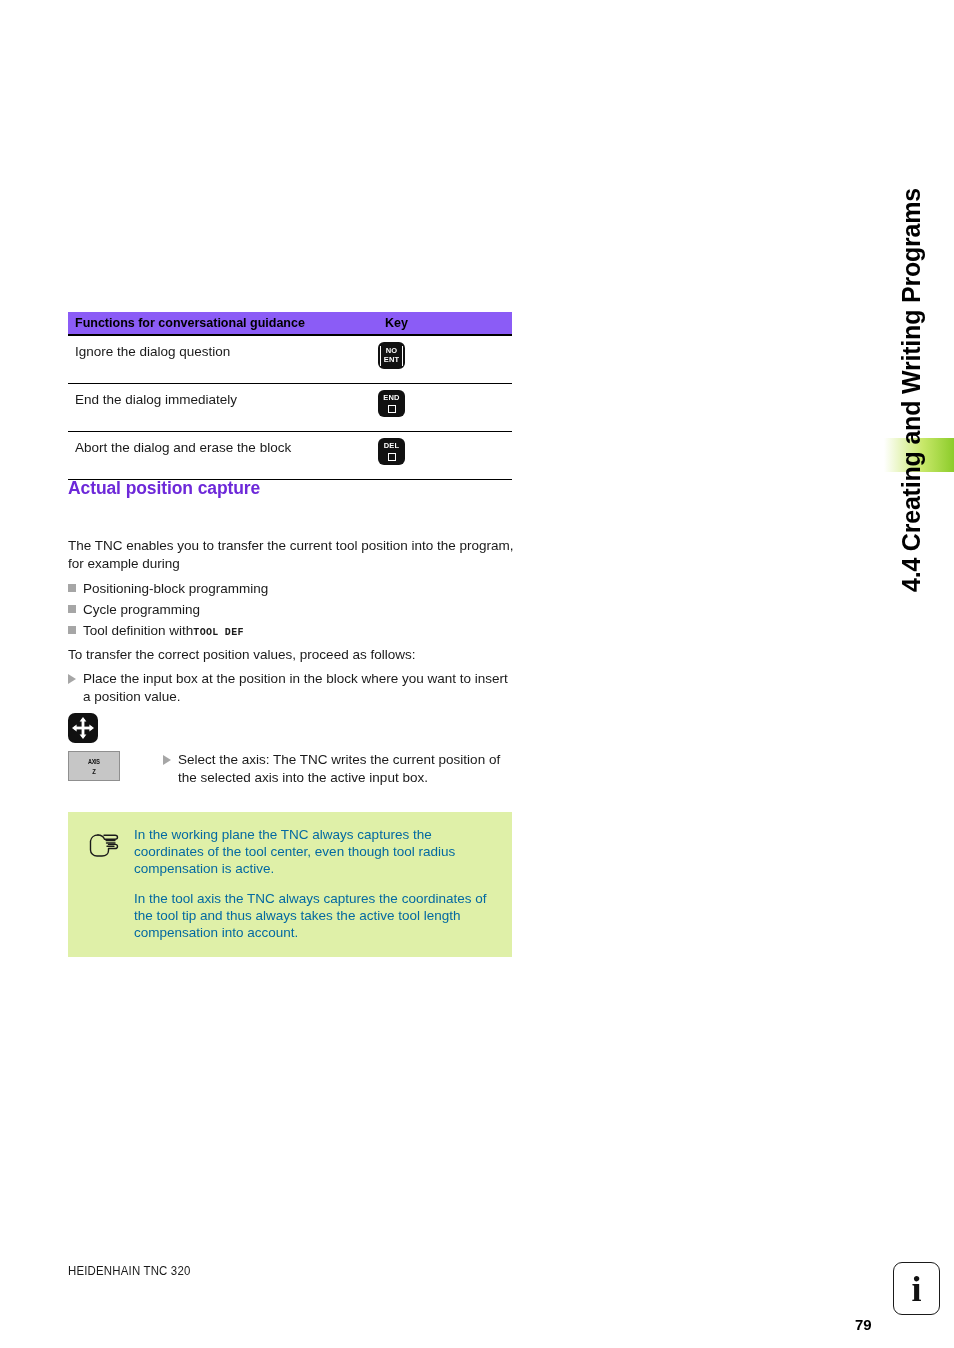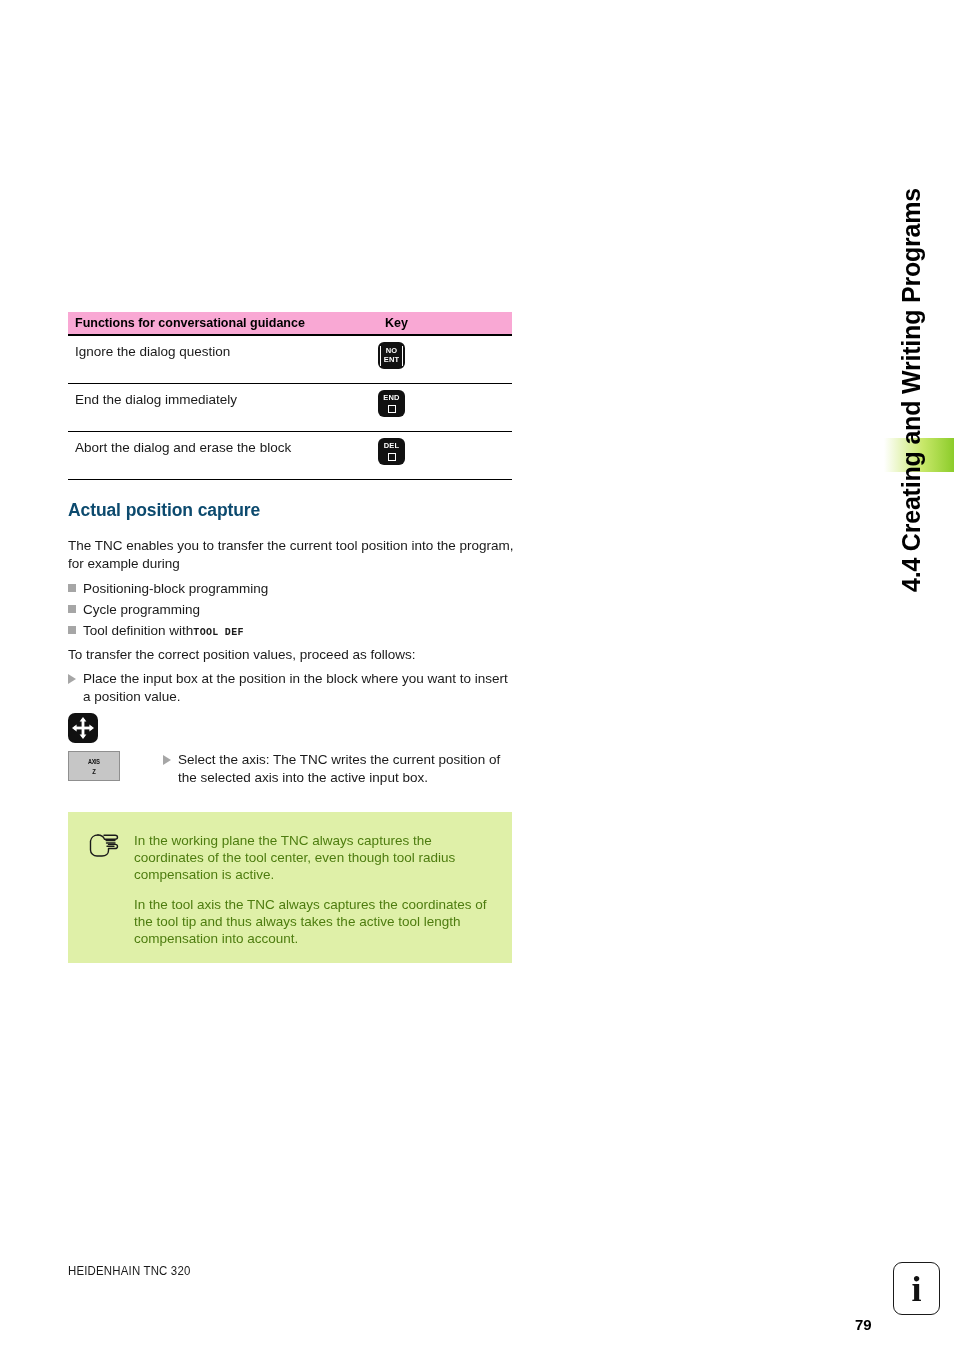--- a/index.html
+++ b/index.html
@@ -52,21 +52,21 @@
   }
 
   
   .tbl {
     position: absolute;
     left: 68px;
     top: 312px;
     width: 444px;
   }
   .tbl-head {
-    background: #f9a8d4;
+    background: #8b5cf6;
     height: 22px;
     display: flex;
     align-items: center;
     border-bottom: 2.5px solid #000;
     position: relative;
   }
   .tbl-head .th-desc {
     font-size: 12.5px;
     font-weight: bold;
     color: #000;
@@ -139,24 +139,24 @@
     border-left: 1.5px solid #fff;
     border-right: 1.5px solid #fff;
     padding: 0 3px;
     height: 20px;
   }
 
   
   .sec-heading {
     position: absolute;
     left: 68px;
-    top: 500px;
+    top: 478px;
     font-size: 17.5px;
     font-weight: bold;
-    color: #0c4a6e;
+    color: #6d28d9;
     letter-spacing: -0.1px;
   }
 
   
   .para {
     position: absolute;
     font-size: 13.5px;
     line-height: 17.5px;
     color: #1a1a1a;
     width: 446px;
@@ -285,22 +285,21 @@
     width: 66px;
     flex: 0 0 auto;
     display: flex;
     justify-content: center;
     padding-top: 4px;
   }
   .note-text {
     width: 358px;
     font-size: 13.5px;
     line-height: 17px;
-    color: #4d7c0f;
-    margin-top: 6px;
+    color: #0369a1;
   }
   .note-text p { margin: 0 0 13px 0; }
   .note-text p:last-child { margin-bottom: 0; }
 
   
   .footer-left {
     position: absolute;
     left: 68px;
     top: 1263px;
     font-size: 13px;

